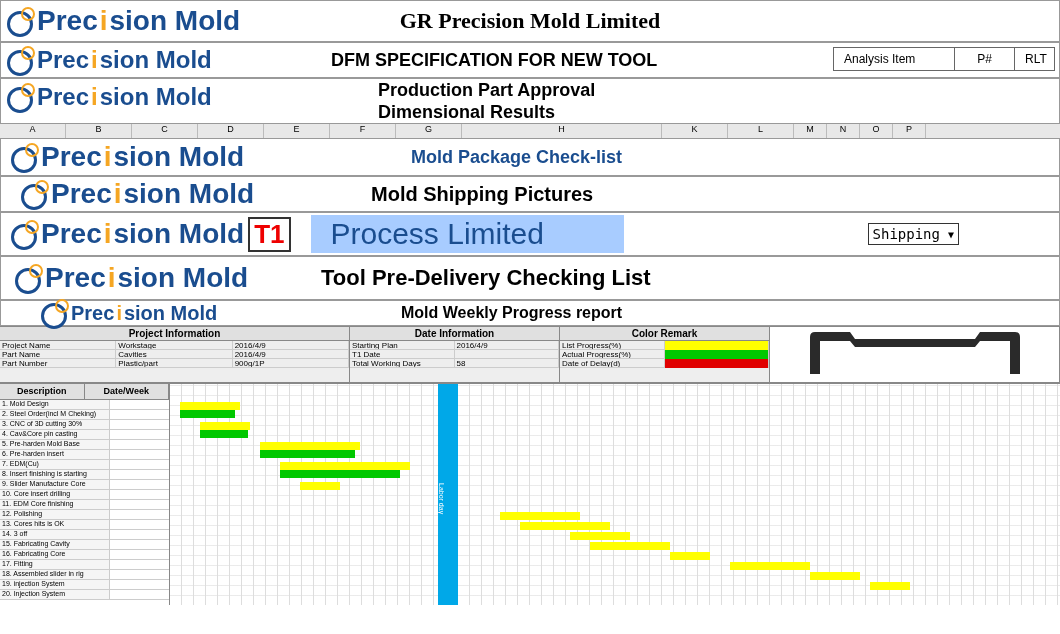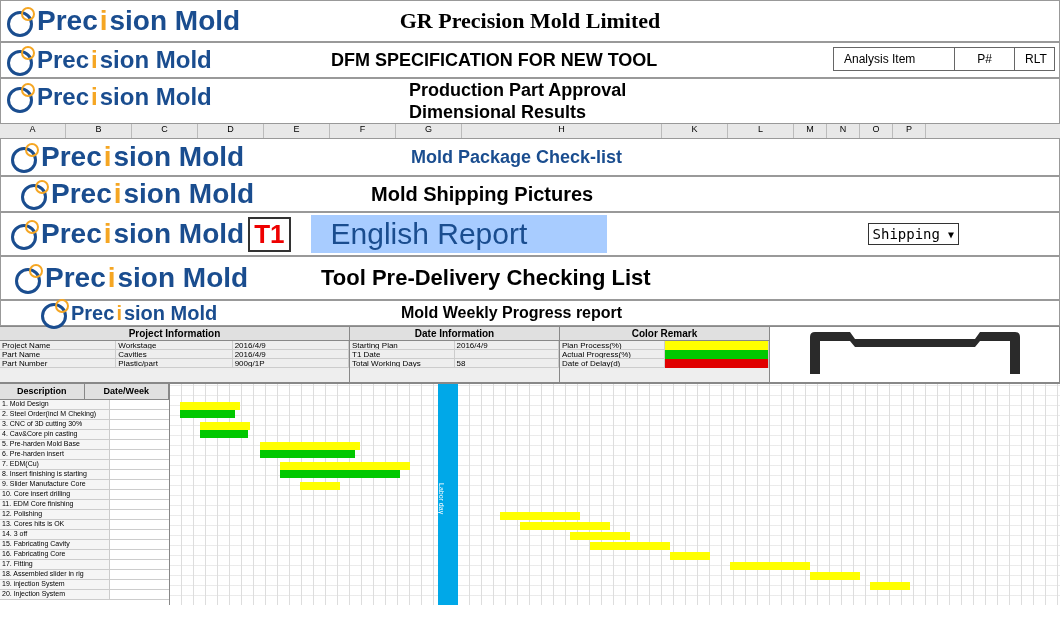--- a/index.html
+++ b/index.html
@@ -16,21 +16,21 @@
 .r1{height:42px;display:flex;align-items:center;padding-left:6px}
 .title-main{position:absolute;left:50%;transform:translateX(-50%);font-size:22px;font-weight:bold;font-family:"Times New Roman",serif}
 .r2{height:36px;display:flex;align-items:center;padding-left:6px}
 .title-sub{position:absolute;left:330px;font-size:18px;font-weight:bold}
 .analysis-box{position:absolute;right:4px;top:4px;display:flex;border:1px solid #666}
 .analysis-box div{border-left:1px solid #666;padding:4px 10px;font-size:12px}
 .analysis-box div:first-child{border-left:none;width:120px}
 .analysis-box div:nth-child(2){width:60px;text-align:center}
 .analysis-box div:nth-child(3){width:40px;text-align:center}
 .r3{height:46px;display:flex;align-items:flex-start;padding:4px 6px}
-.ppap{position:absolute;left:408px;top:0;font-size:18px;font-weight:bold;line-height:22px}
+.ppap{position:absolute;left:377px;top:0;font-size:18px;font-weight:bold;line-height:22px}
 .colhdr{height:14px;display:flex;background:#e8e8e8;font-size:9px}
 .colhdr span{flex:0 0 66px;text-align:center;border-right:1px solid #bbb}
 .colhdr span.wide{flex:0 0 200px}
 .r4{height:38px;display:flex;align-items:center;padding-left:10px}
 .checklist-title{position:absolute;left:410px;color:#1a4d8f;font-weight:bold;font-size:18px}
 .r5{height:36px;display:flex;align-items:center;padding-left:20px}
 .ship-title{position:absolute;left:370px;font-weight:bold;font-size:20px}
 .r6{height:44px;display:flex;align-items:center;padding-left:10px}
 .t1{color:#e00;font-weight:bold;font-size:26px;border:2px solid #333;padding:0 4px;margin-left:4px;background:#fff}
 .process{color:#1a4d8f;font-size:30px;margin-left:20px;background:#a8ccff;padding:2px 80px 2px 20px}
@@ -145,21 +145,21 @@
 </div>
 
 <div class="row r6">
   <span class="logo big">
     <span class="gear"></span>
     <span>Prec</span>
       <span class="i">i</span>
       <span>sion Mold</span>
   </span>
   <span class="t1">T1</span>
-  <span class="process">English Report</span>
+  <span class="process">Process Limited</span>
   <span class="lang-sel">
       <span>Shipping</span>
     </span>
 </div>
 
 <div class="row r7">
   <span class="logo big">
     <span class="gear"></span>
     <span>Prec</span>
       <span class="i">i</span>
@@ -208,21 +208,21 @@
         <span></span>
       </div>
     <div class="info-row">
         <span>Total Working Days</span>
         <span>58</span>
       </div>
   </div>
   <div class="info-col" style="flex:0 0 210px">
     <div class="info-hdr">Color Remark</div>
     <div class="info-row">
-        <span>Plan Process(%)</span>
+        <span>List Progress(%)</span>
         <span class="swatch sw-y"></span>
       </div>
     <div class="info-row">
         <span>Actual Progress(%)</span>
         <span class="swatch sw-g"></span>
       </div>
     <div class="info-row">
         <span>Date of Delay(d)</span>
         <span class="swatch sw-r"></span>
       </div>

